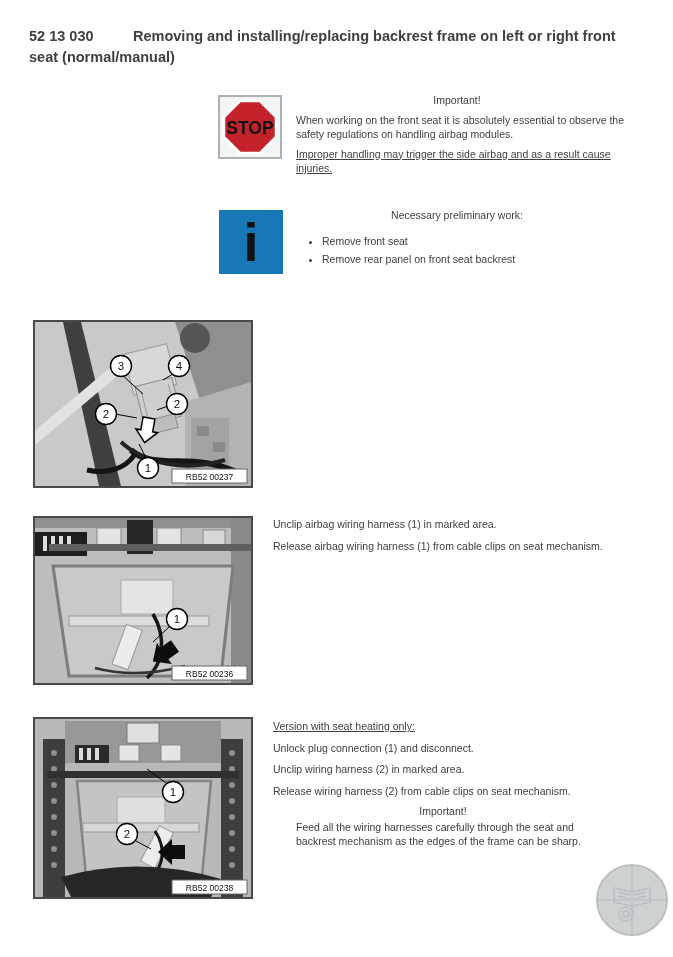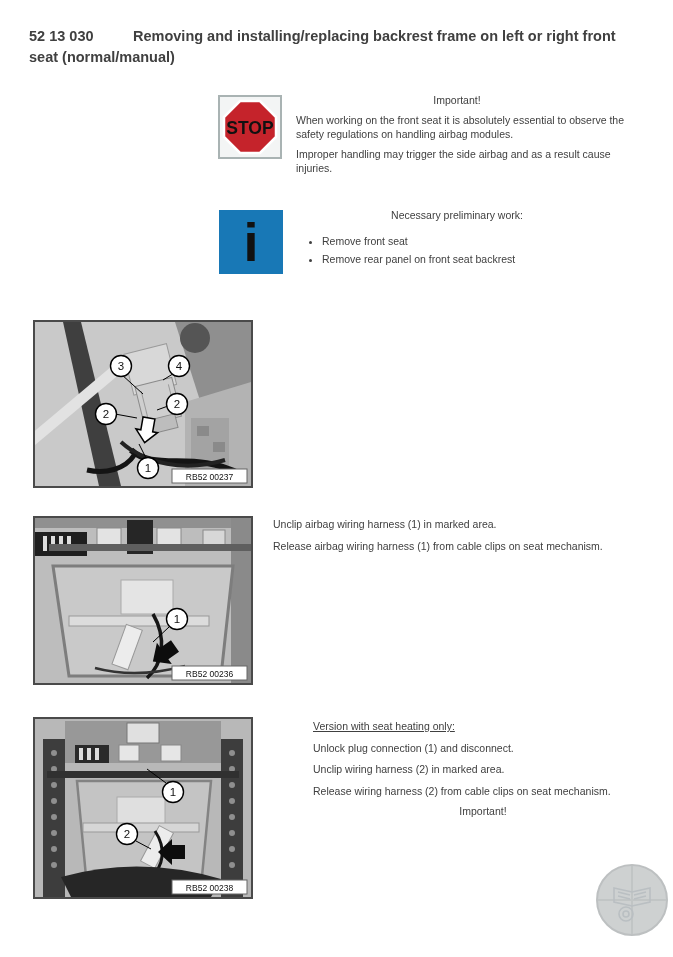--- a/index.html
+++ b/index.html
@@ -44,21 +44,21 @@
     <svg width="64" height="64" viewBox="0 0 64 64">
       <rect x="1" y="1" width="62" height="62" fill="#f3f5f5" stroke="#a9b3b3" stroke-width="2"></rect>
       <polygon points="22,6 42,6 58,22 58,42 42,58 22,58 6,42 6,22" fill="#c5232b" stroke="#fff" stroke-width="2.5"></polygon>
       <text x="32" y="38.5" text-anchor="middle" font-size="17.5" font-weight="bold" fill="#ffffff">STOP</text>
     </svg>
   </div>
 
   <div class="tb" style="left:273px;top:93px;width:368px;">
     <p class="hd">Important!</p>
     <p class="hang" style="width:345px;">When working on the front seat it is absolutely essential to observe the safety regulations on handling airbag modules.</p>
-    <p class="hang" style="width:345px;">Improper handling may trigger the side airbag and as a result cause injuries.</p>
+    <p class="hang" style="width:345px;text-decoration:underline;">Improper handling may trigger the side airbag and as a result cause injuries.</p>
   </div>
 
   <div class="icon-box" style="left:187px;top:210px;">
     <svg width="64" height="64" viewBox="0 0 64 64">
       <rect width="64" height="64" fill="#1878b6"></rect>
       <text x="32" y="51" text-anchor="middle" font-size="54" font-weight="bold" font-family="DejaVu Serif, serif" fill="#ffffff">i</text>
     </svg>
   </div>
 
   <div class="tb" style="left:273px;top:208px;width:368px;">
@@ -220,26 +220,27 @@
         <circle cx="92" cy="115" r="10.5" fill="#fff" stroke="#000" stroke-width="1.4"></circle>
         <text class="callout-num" x="92" y="119" text-anchor="middle">2</text>
       </g>
       <g>
         <rect x="137" y="161" width="75" height="14" fill="#fff" stroke="#666"></rect>
         <text class="figlabel-text" x="174.5" y="171.5" text-anchor="middle">RB52 00238</text>
       </g>
     </svg>
   </div>
 
-  <div class="tb" style="left:273px;top:719px;width:340px;margin-left:40px;">
+  <div class="tb" style="left:273px;top:719px;width:340px;">
     <p class="ul-hd">Version with seat heating only:</p>
     <p>Unlock plug connection (1) and disconnect.</p>
     <p>Unclip wiring harness (2) in marked area.</p>
     <p>Release wiring harness (2) from cable clips on seat mechanism.</p>
     <p class="hd" style="margin-top:6px;">Important!</p>
+    <p class="hang" style="margin-top:1px;">Feed all the wiring harnesses carefully through the seat and backrest mechanism as the edges of the frame can be sharp.</p>
   </div>
 
   <div class="watermark">
     <svg width="76" height="76" viewBox="0 0 76 76">
       <circle cx="38" cy="38" r="35" fill="#c6c9ca" stroke="#b2b6b7" stroke-width="2"></circle>
       <line x1="38" y1="4" x2="38" y2="72" stroke="#b7bbbc" stroke-width="2"></line>
       <line x1="4" y1="38" x2="72" y2="38" stroke="#b7bbbc" stroke-width="2"></line>
       <g stroke="#aeb5b8" fill="none" stroke-width="1.6">
         <path d="M20,26 L38,30 L56,26 L56,40 L38,44 L20,40 Z"></path>
         <path d="M24,30 L36,33 M24,34 L36,37 M40,33 L52,30 M40,37 L52,34"></path>

